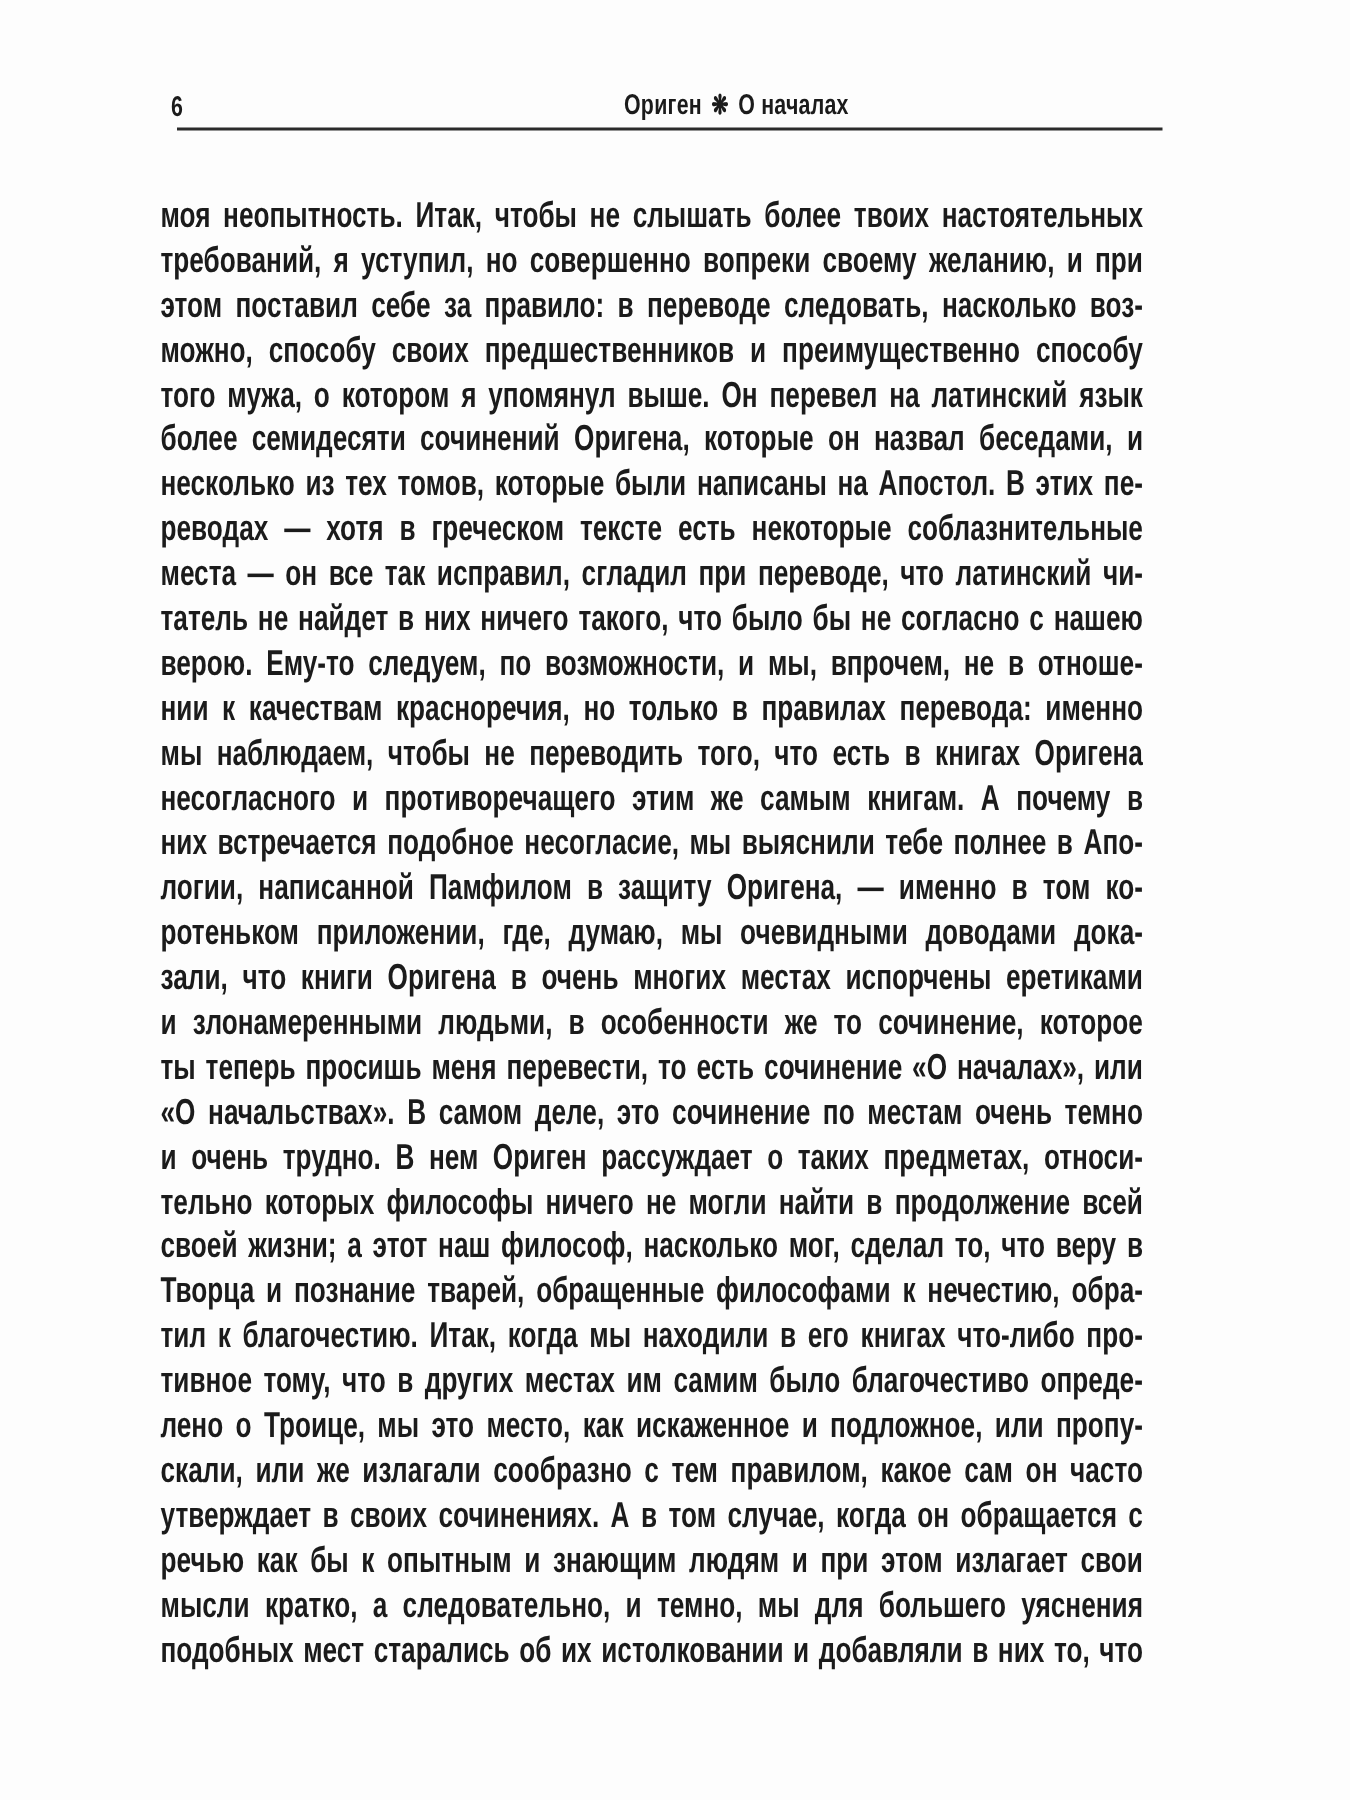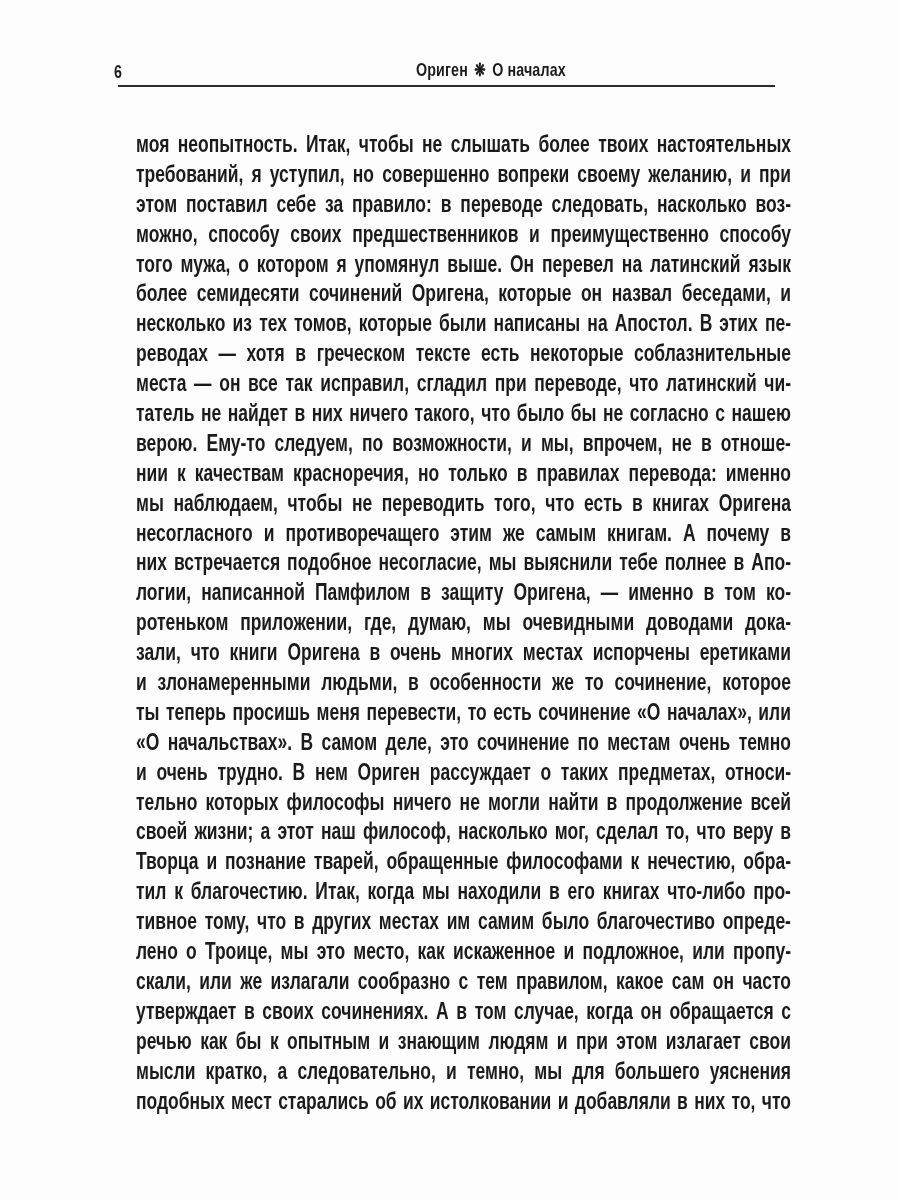--- a/index.html
+++ b/index.html
@@ -39,21 +39,21 @@
     padding: 0 3px;
   }
   .rule {
     position: absolute;
     left: 118px; top: 85px;
     width: 657px; height: 2px;
     background: #2b2b2b;
   }
   .text-block {
     position: absolute;
-    left: 136px; top: 129px;
+    left: 107px; top: 129px;
     width: 655px;
   }
   .scale-wrap {
     width: 900px;
     transform: scaleX(0.7278);
     transform-origin: left top;
   }
   .line {
     display: flex;
     justify-content: space-between;

